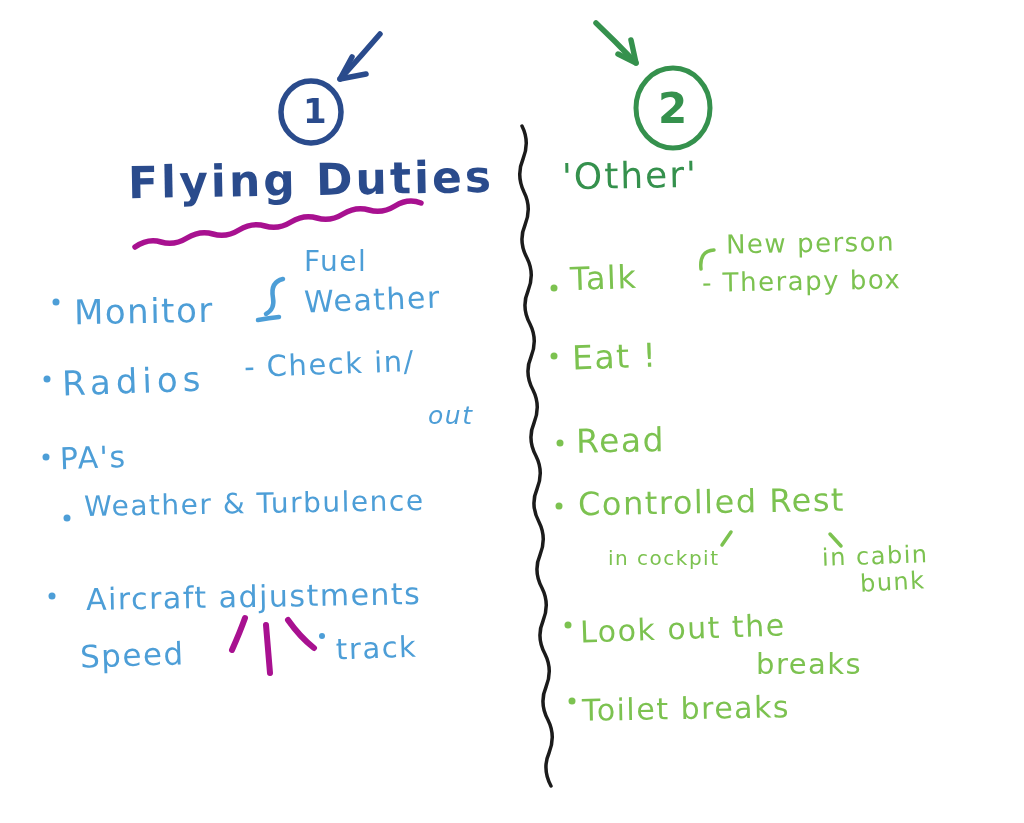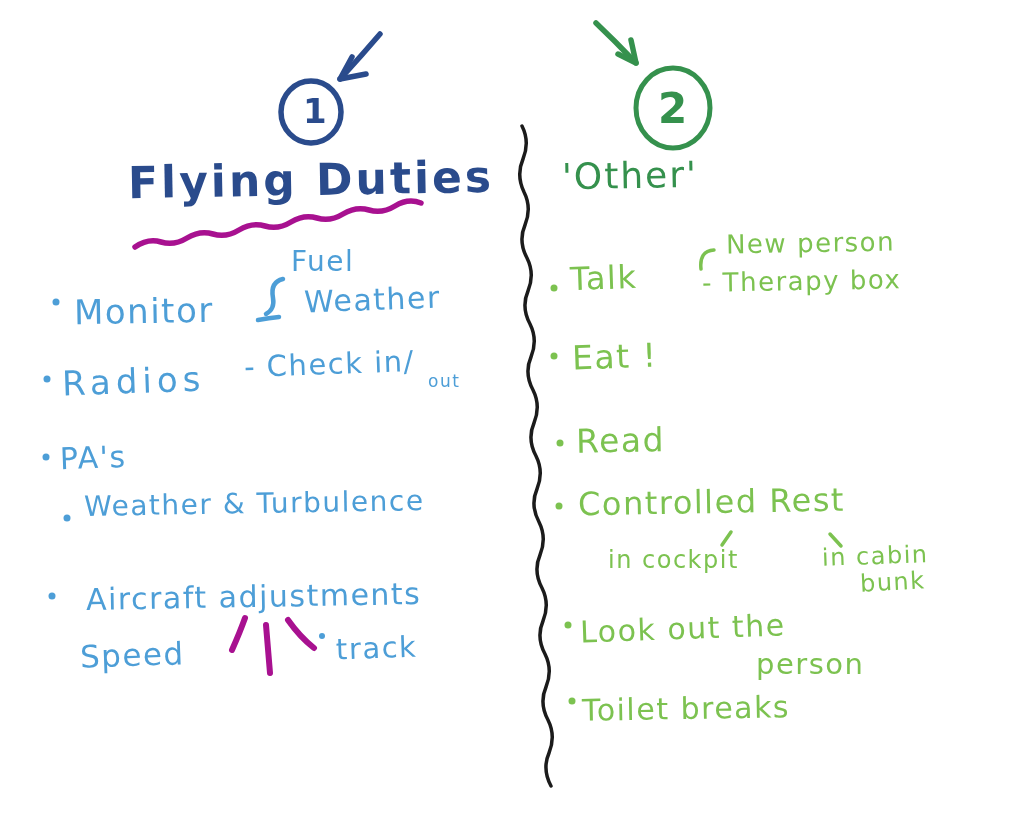--- a/index.html
+++ b/index.html
@@ -98,26 +98,26 @@
       <circle cx="568" cy="625" r="3.5"></circle>
       <circle cx="572" cy="701" r="3.5"></circle>
     </g>
   </svg>
 
   <div class="t db badge" style="left:303px;top:94px;font-size:34px;">1</div>
 
   <div class="t db title-l" style="left:128px;top:158px;">Flying Duties</div>
 
   <div class="t lb" style="left:74px;top:294px;font-size:34px;transform:rotate(-1deg);">Monitor</div>
-  <div class="t lb" style="left:291px;top:248px;font-size:28px;">Fuel</div>
+  <div class="t lb" style="left:304px;top:248px;font-size:28px;">Fuel</div>
   <div class="t lb" style="left:304px;top:285px;font-size:30px;transform:rotate(-2deg);">Weather</div>
 
   <div class="t lb" style="left:62px;top:364px;font-size:34px;letter-spacing:5px;transform:rotate(-2deg);">Radios</div>
   <div class="t lb" style="left:244px;top:350px;font-size:29px;transform:rotate(-2deg);">- Check in/</div>
-  <div class="t lb" style="left:428px;top:373px;font-size:17px;">out</div>
+  <div class="t lb" style="left:428px;top:403px;font-size:25px;font-style:italic;">out</div>
 
   <div class="t lb" style="left:60px;top:443px;font-size:30px;transform:rotate(-2deg);">PA's</div>
 
   <div class="t lb" style="left:84px;top:490px;font-size:28px;transform:rotate(-1deg);">Weather &amp; Turbulence</div>
 
   <div class="t lb" style="left:86px;top:582px;font-size:30px;transform:rotate(-1deg);">Aircraft adjustments</div>
   <div class="t lb" style="left:80px;top:640px;font-size:31px;transform:rotate(-2deg);">Speed</div>
   <div class="t lb" style="left:336px;top:634px;font-size:29px;transform:rotate(-2deg);">track</div>
 
   <div class="t dg badge" style="left:658px;top:88px;font-size:42px;">2</div>
@@ -126,22 +126,22 @@
 
   <div class="t lg" style="left:570px;top:262px;font-size:32px;transform:rotate(-2deg);">Talk</div>
   <div class="t lg" style="left:726px;top:230px;font-size:26px;transform:rotate(-1deg);">New person</div>
   <div class="t lg" style="left:702px;top:268px;font-size:26px;transform:rotate(-1deg);">- Therapy box</div>
 
   <div class="t lg" style="left:572px;top:340px;font-size:33px;transform:rotate(-2deg);">Eat !</div>
 
   <div class="t lg" style="left:576px;top:424px;font-size:33px;transform:rotate(-1deg);">Read</div>
 
   <div class="t lg" style="left:578px;top:486px;font-size:32px;transform:rotate(-1deg);">Controlled Rest</div>
-  <div class="t lg" style="left:608px;top:548px;font-size:24px;">in cockpit</div>
+  <div class="t lg" style="left:608px;top:548px;font-size:20px;">in cockpit</div>
   <div class="t lg" style="left:822px;top:544px;font-size:24px;transform:rotate(-2deg);">in cabin</div>
   <div class="t lg" style="left:860px;top:570px;font-size:24px;transform:rotate(-3deg);">bunk</div>
 
   <div class="t lg" style="left:580px;top:614px;font-size:30px;transform:rotate(-2deg);">Look out the</div>
-  <div class="t lg" style="left:756px;top:650px;font-size:29px;">person</div>
+  <div class="t lg" style="left:756px;top:650px;font-size:29px;">breaks</div>
 
   <div class="t lg" style="left:582px;top:694px;font-size:30px;transform:rotate(-1deg);">Toilet breaks</div>
 
 </div>
 
 </body></html>

